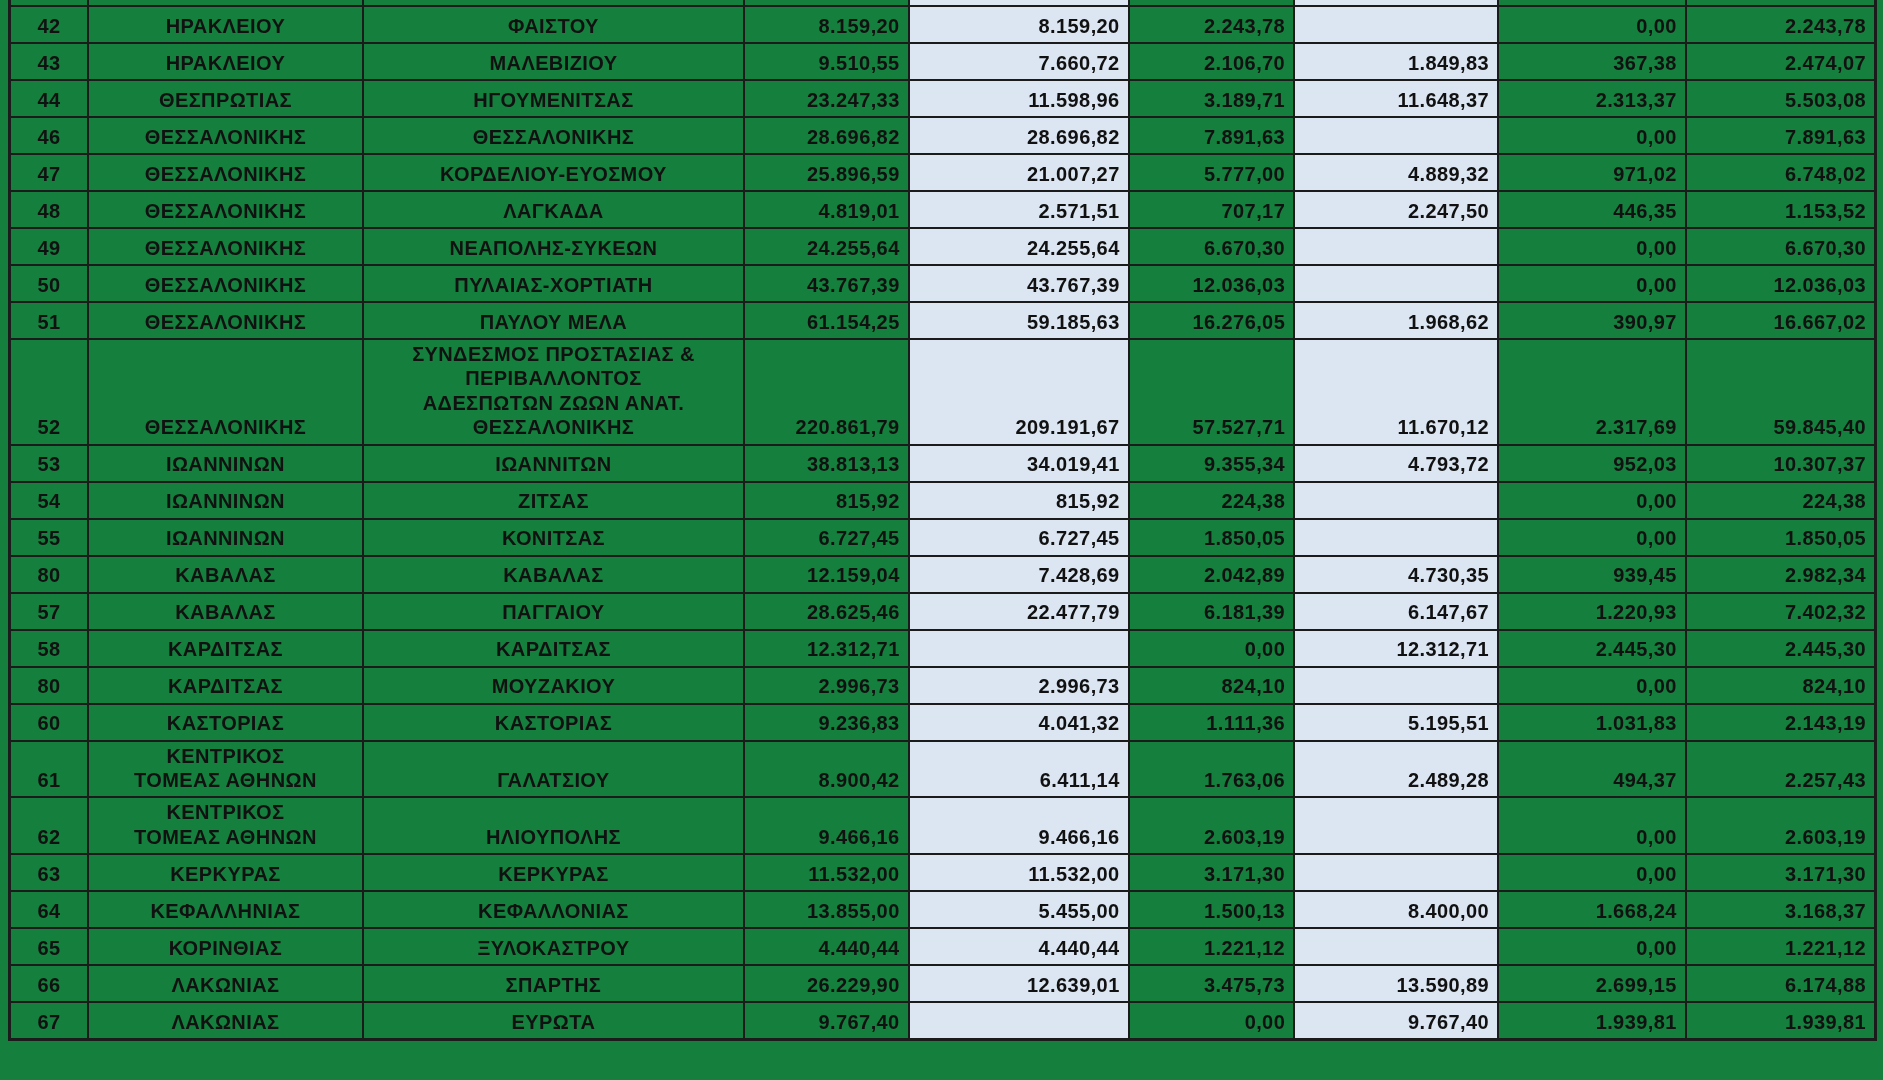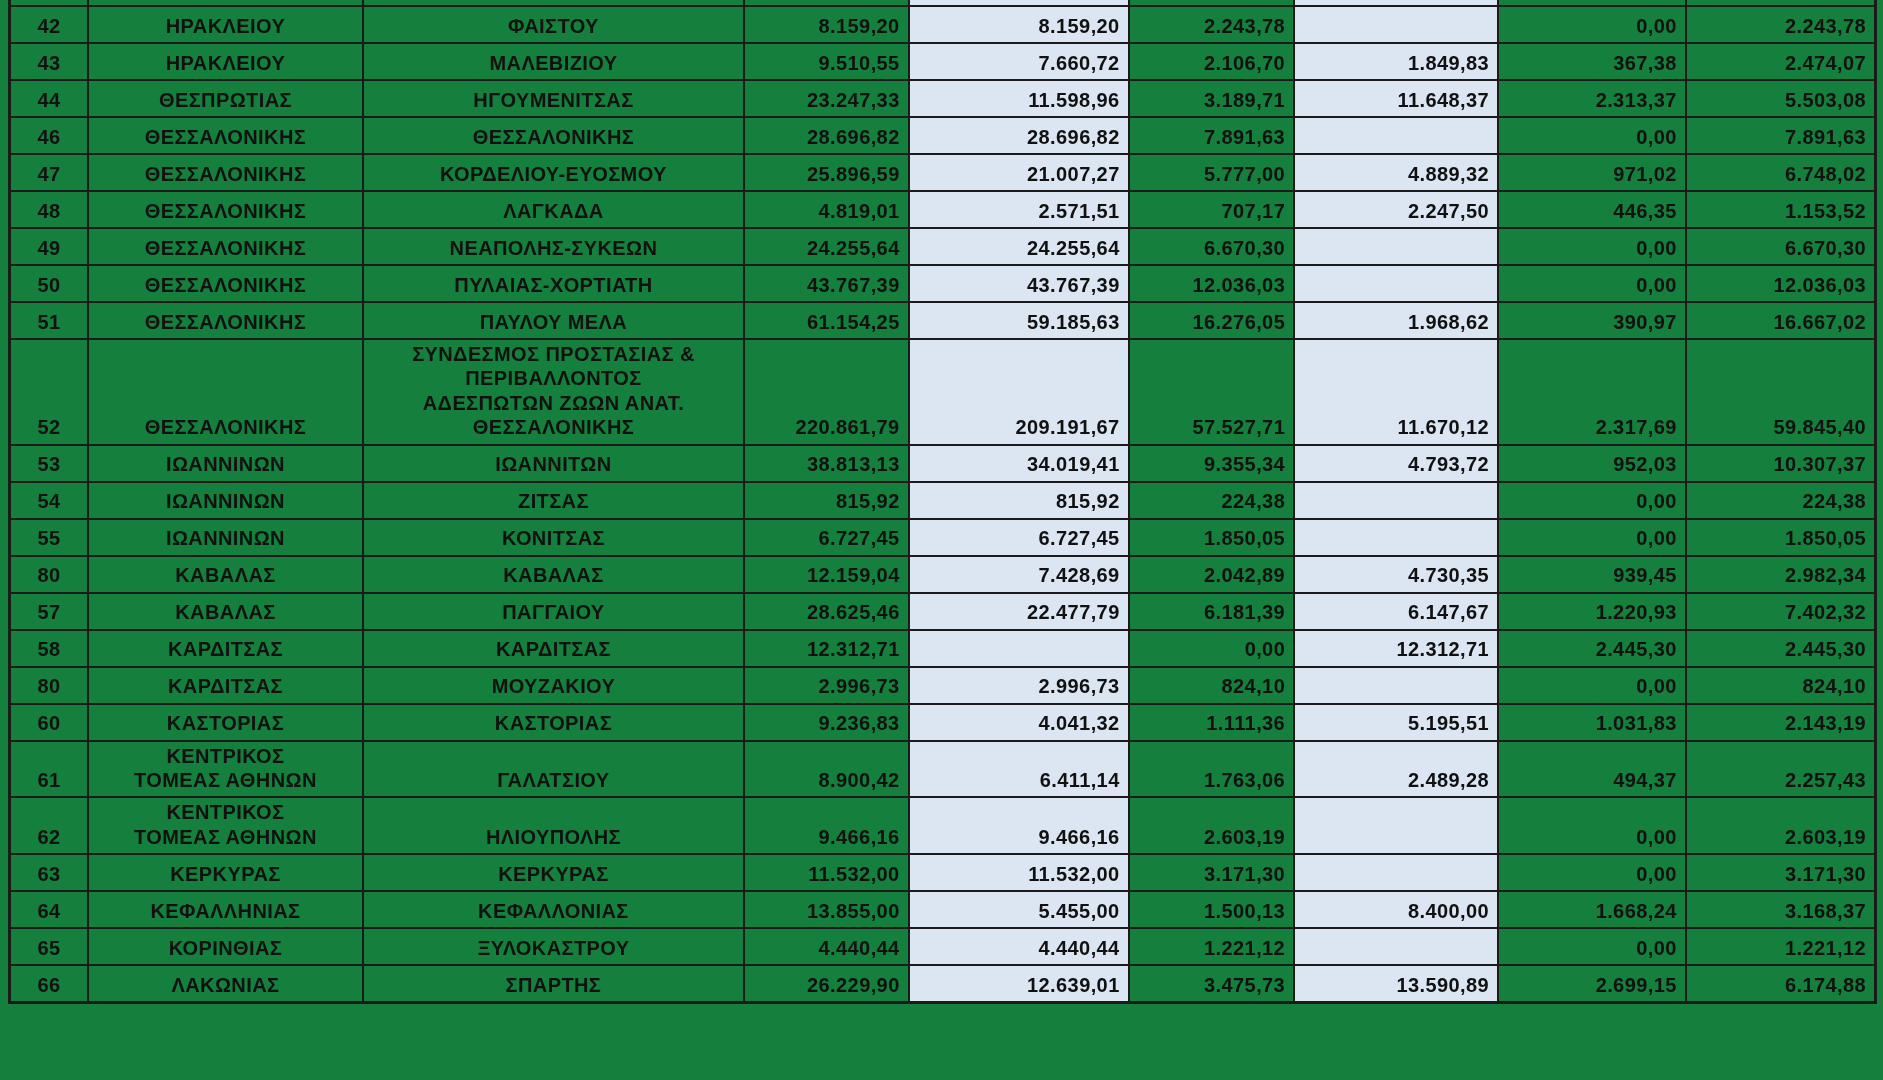--- a/index.html
+++ b/index.html
@@ -350,15 +350,26 @@
           <td class="num">66</td>
           <td class="txt">ΛΑΚΩΝΙΑΣ</td>
           <td class="txt">ΣΠΑΡΤΗΣ</td>
           <td class="val">26.229,90</td>
           <td class="val blue">12.639,01</td>
           <td class="val">3.475,73</td>
           <td class="val blue">13.590,89</td>
           <td class="val">2.699,15</td>
           <td class="val">6.174,88</td>
         </tr>
+        <tr>
+          <td class="num">67</td>
+          <td class="txt">ΛΑΚΩΝΙΑΣ</td>
+          <td class="txt">ΕΥΡΩΤΑ</td>
+          <td class="val">9.767,40</td>
+          <td class="val blue"></td>
+          <td class="val">0,00</td>
+          <td class="val blue">9.767,40</td>
+          <td class="val">1.939,81</td>
+          <td class="val">1.939,81</td>
+        </tr>
       </tbody>
   </table>
 </div>
 
 </body></html>

